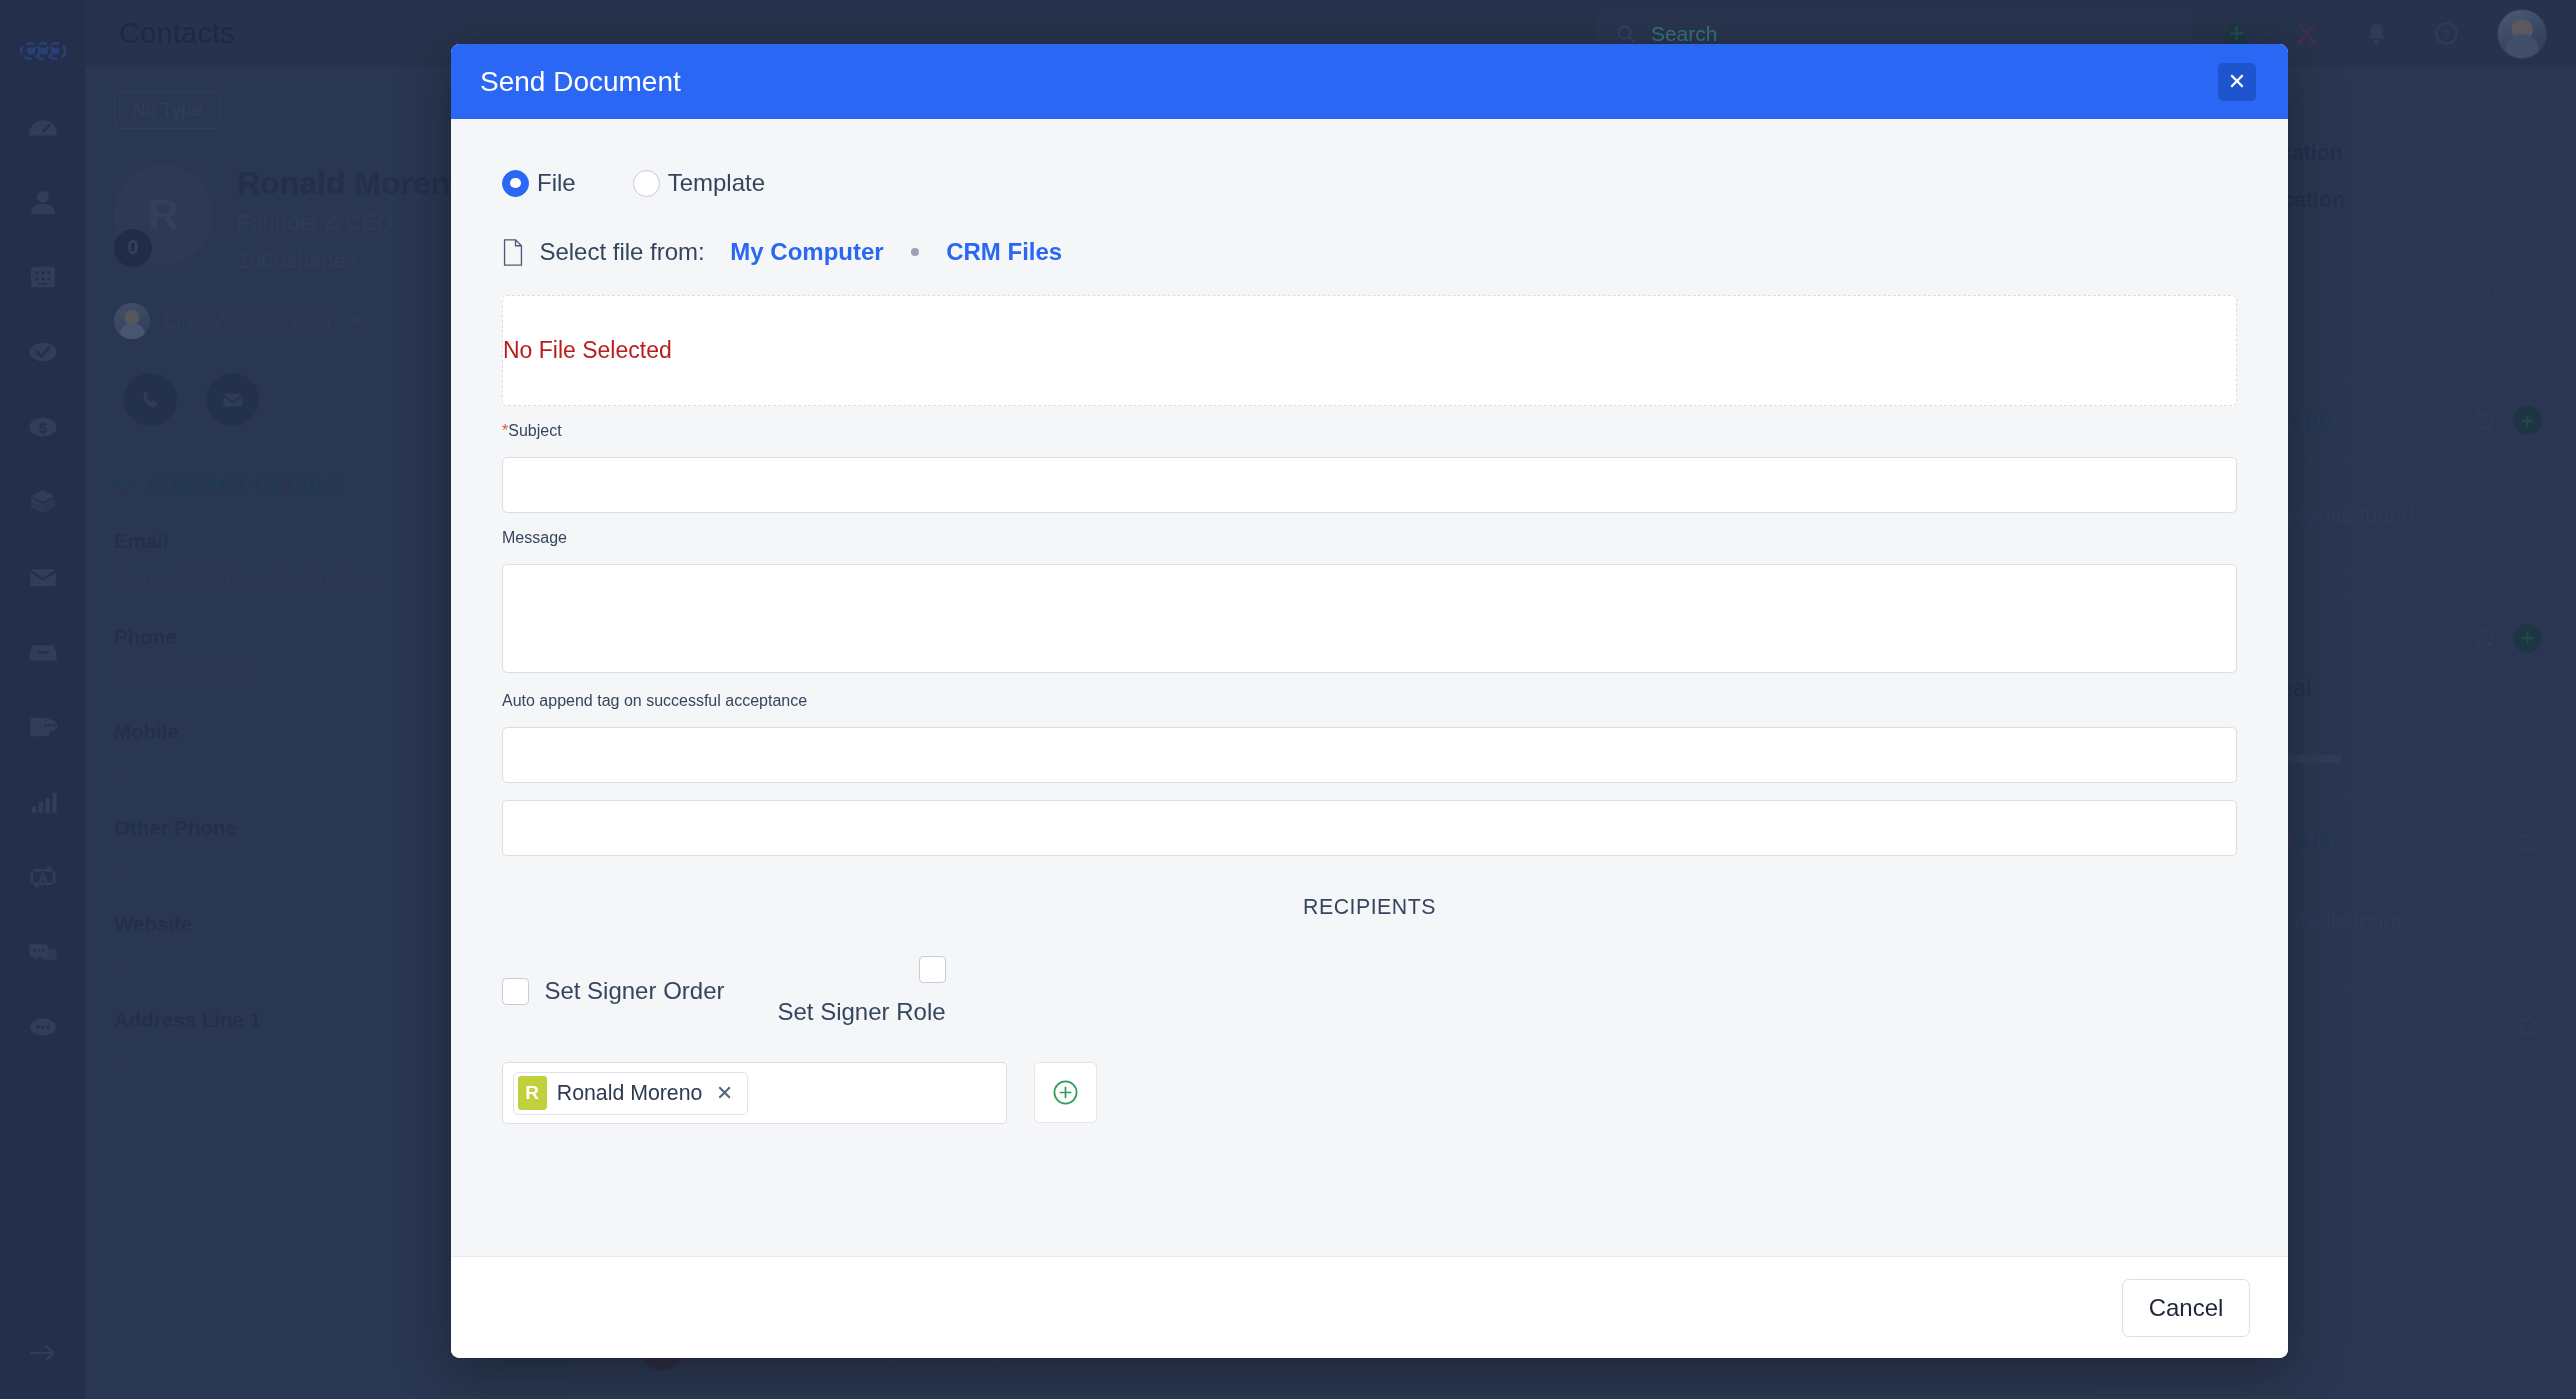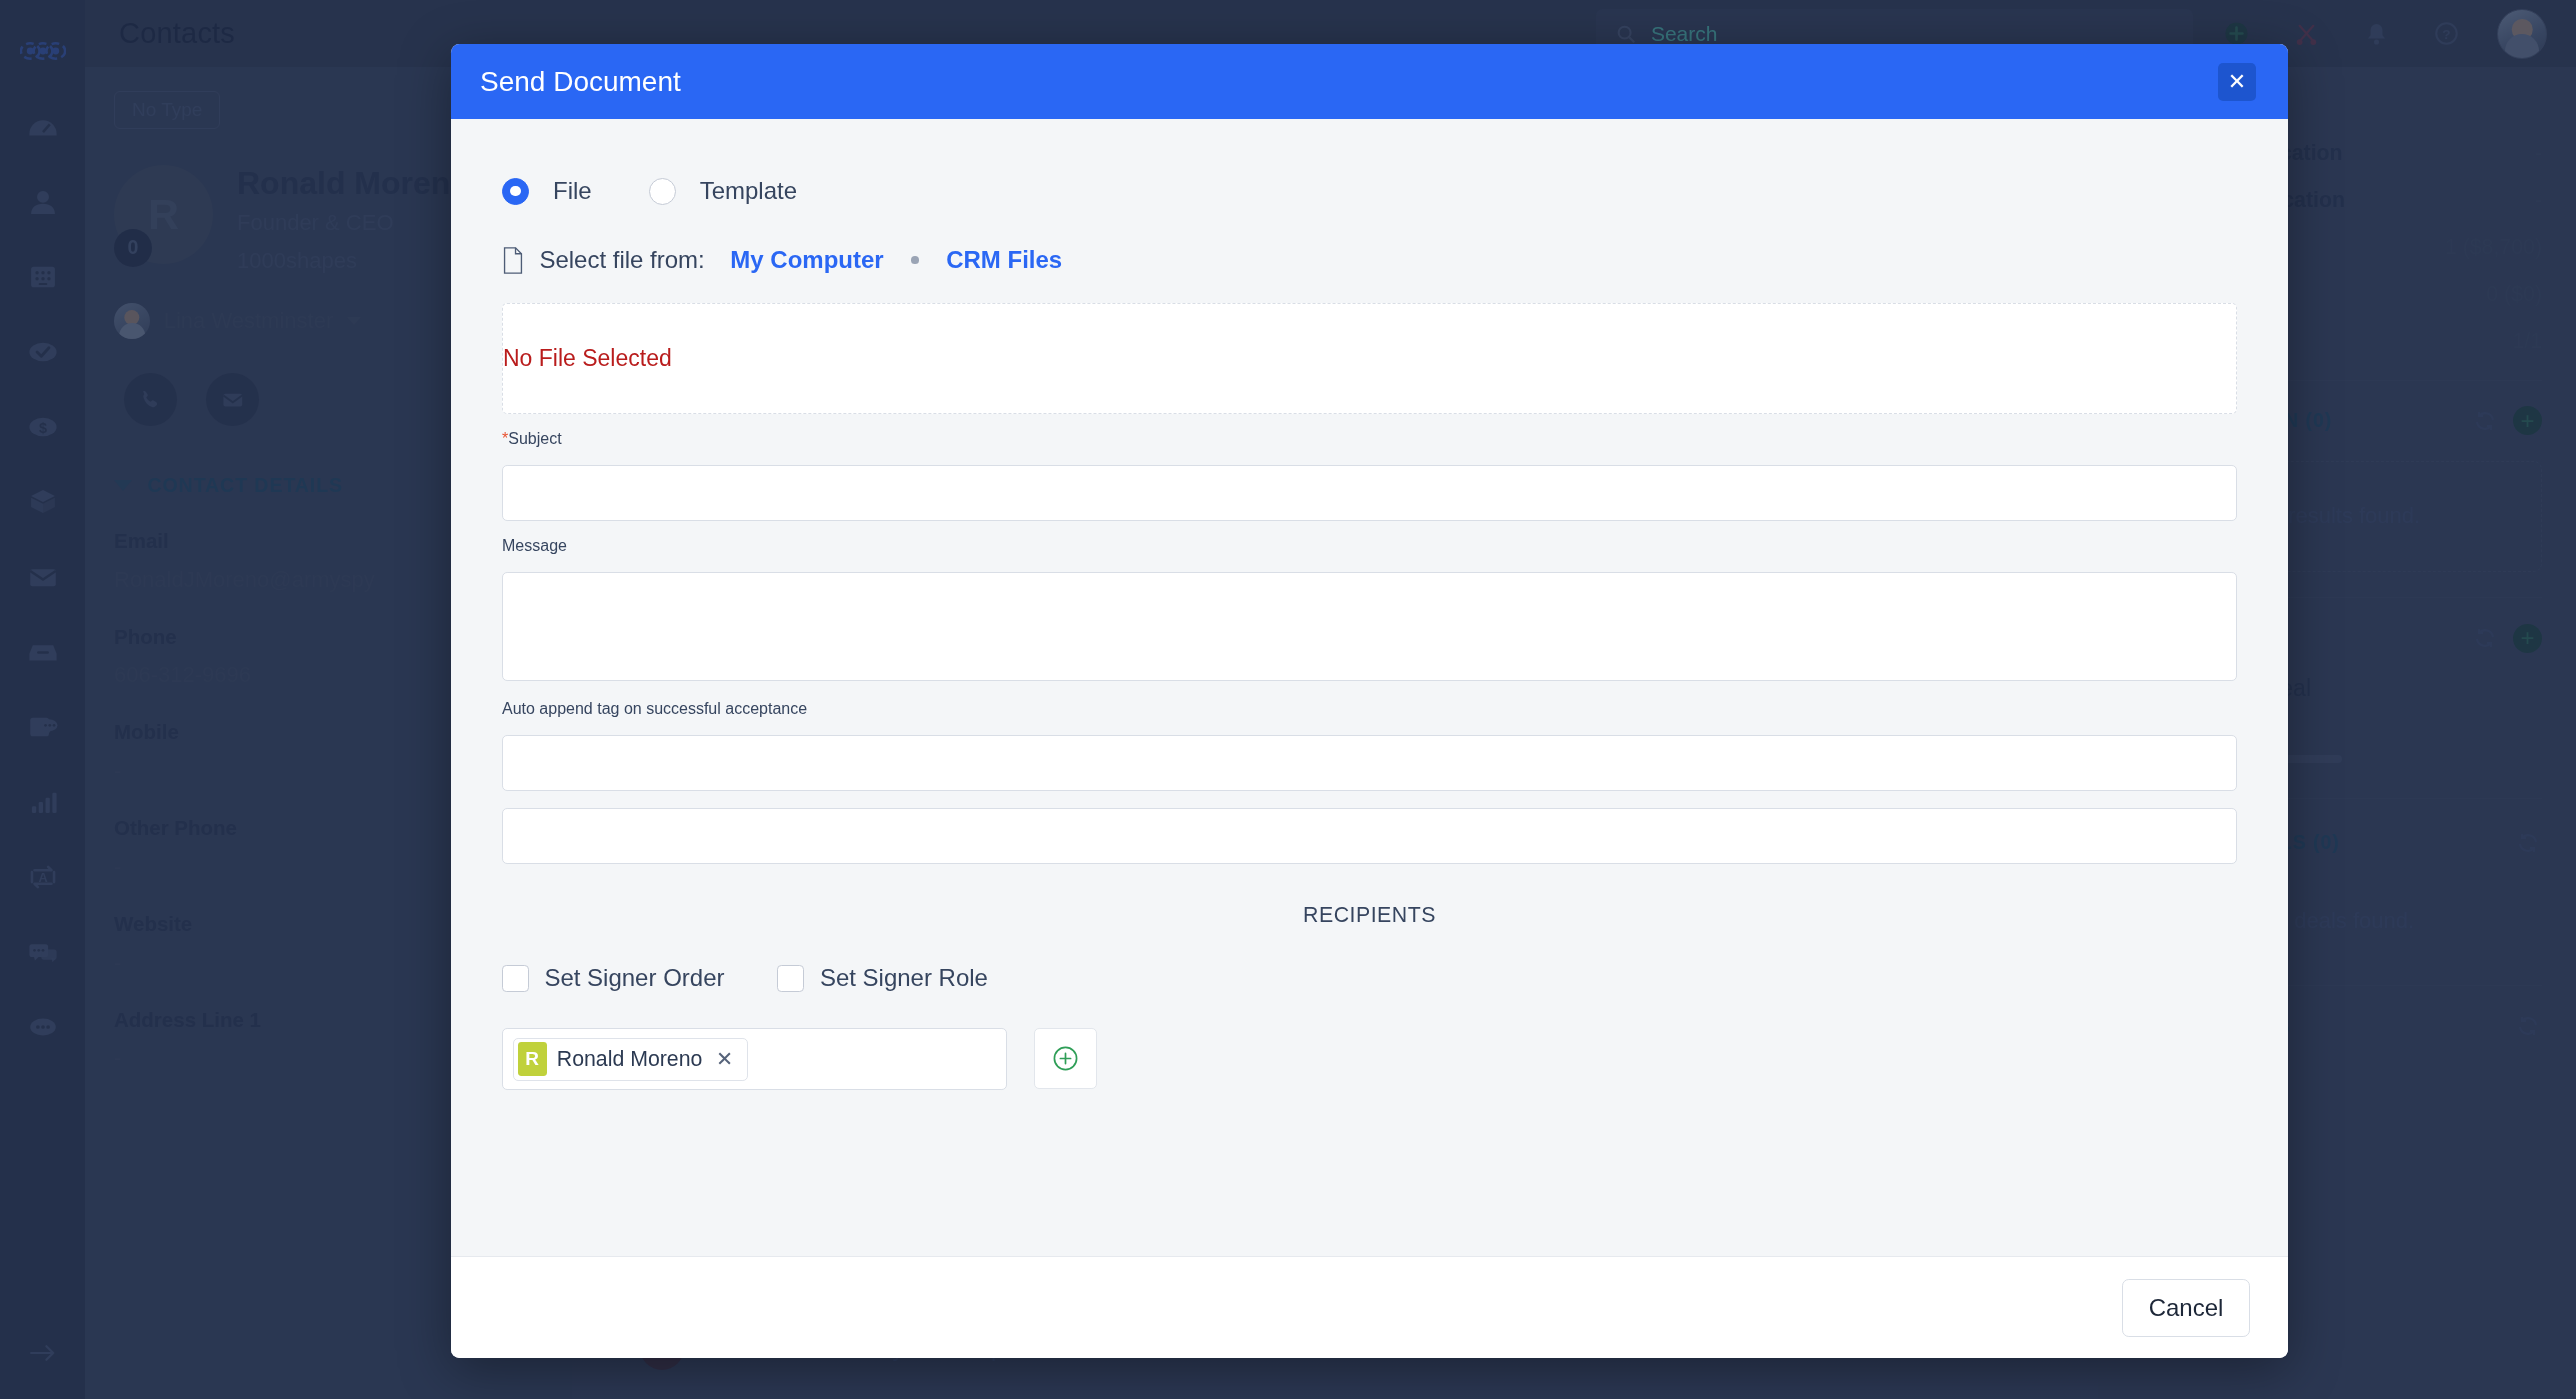--- a/index.html
+++ b/index.html
@@ -215,21 +215,21 @@
     background: #1d55cf; border: none; cursor: pointer;
     color: #fff; font-size: 22px; line-height: 1;
     display:flex; align-items:center; justify-content:center;
   }
   #modal-body {
     flex: 1 1 auto; padding: 50px 51px 8.5px 51px;
     overflow: hidden;
   }
 
   .radio-row { display: flex; align-items: center; gap: 19px; }
-  .radio-opt { display:flex; align-items:center; gap: 24px; cursor:pointer;margin-top:8px; }
+  .radio-opt { display:flex; align-items:center; gap: 8px; cursor:pointer; }
   .radio-opt + .radio-opt { margin-left: 38px; }
   .radio {
     width: 27px; height: 27px; border-radius: 50%;
     border: 1.7px solid #c5cbd6; background:#fff;
     display:flex; align-items:center; justify-content:center;
     flex: 0 0 27px;
   }
   .radio.on { background: #2a67f4; border-color: #2a67f4; }
   .radio.on::after { content:""; width:10.2px;height:10.2px;border-radius:50%;background:#fff; }
   .radio-label { font-size: 24px; color: #36455f; }
@@ -265,21 +265,21 @@
     resize: none;
     font-family: "Liberation Sans", sans-serif;
   }
 
   #recipients-title {
     margin-top: 39px; font-size: 21.3px; letter-spacing: 0.5px;
     color: #36455f; font-weight: 400; text-align: center;
   }
   #signer-row { display:flex; align-items:center; margin-top: 36px; }
   .check-opt { display:flex; align-items:flex-end; gap: 15.4px; cursor:pointer; }
-  .check-opt + .check-opt { margin-left: 53px; }
+  .check-opt + .check-opt { margin-left: 53px; flex-direction: column; }
   .checkbox {
     width: 27px; height: 27px; border-radius: 4.3px;
     border: 1.7px solid #c5cbd6; background:#fff; flex:0 0 27px;
   }
   .check-label { font-size: 24px; color: #36455f; }
 
   #recip-row { display: flex; align-items: stretch; gap: 27px; margin-top: 36px; }
   #recip-field {
     width: 505px; min-height: 60px;
     background:#fff; border:0.9px solid #d9dee6; border-radius:5.1px;

